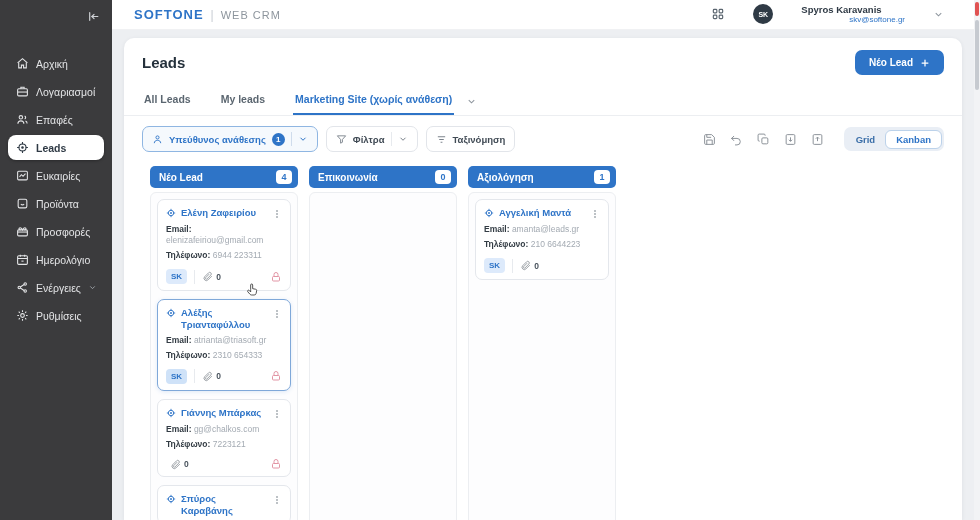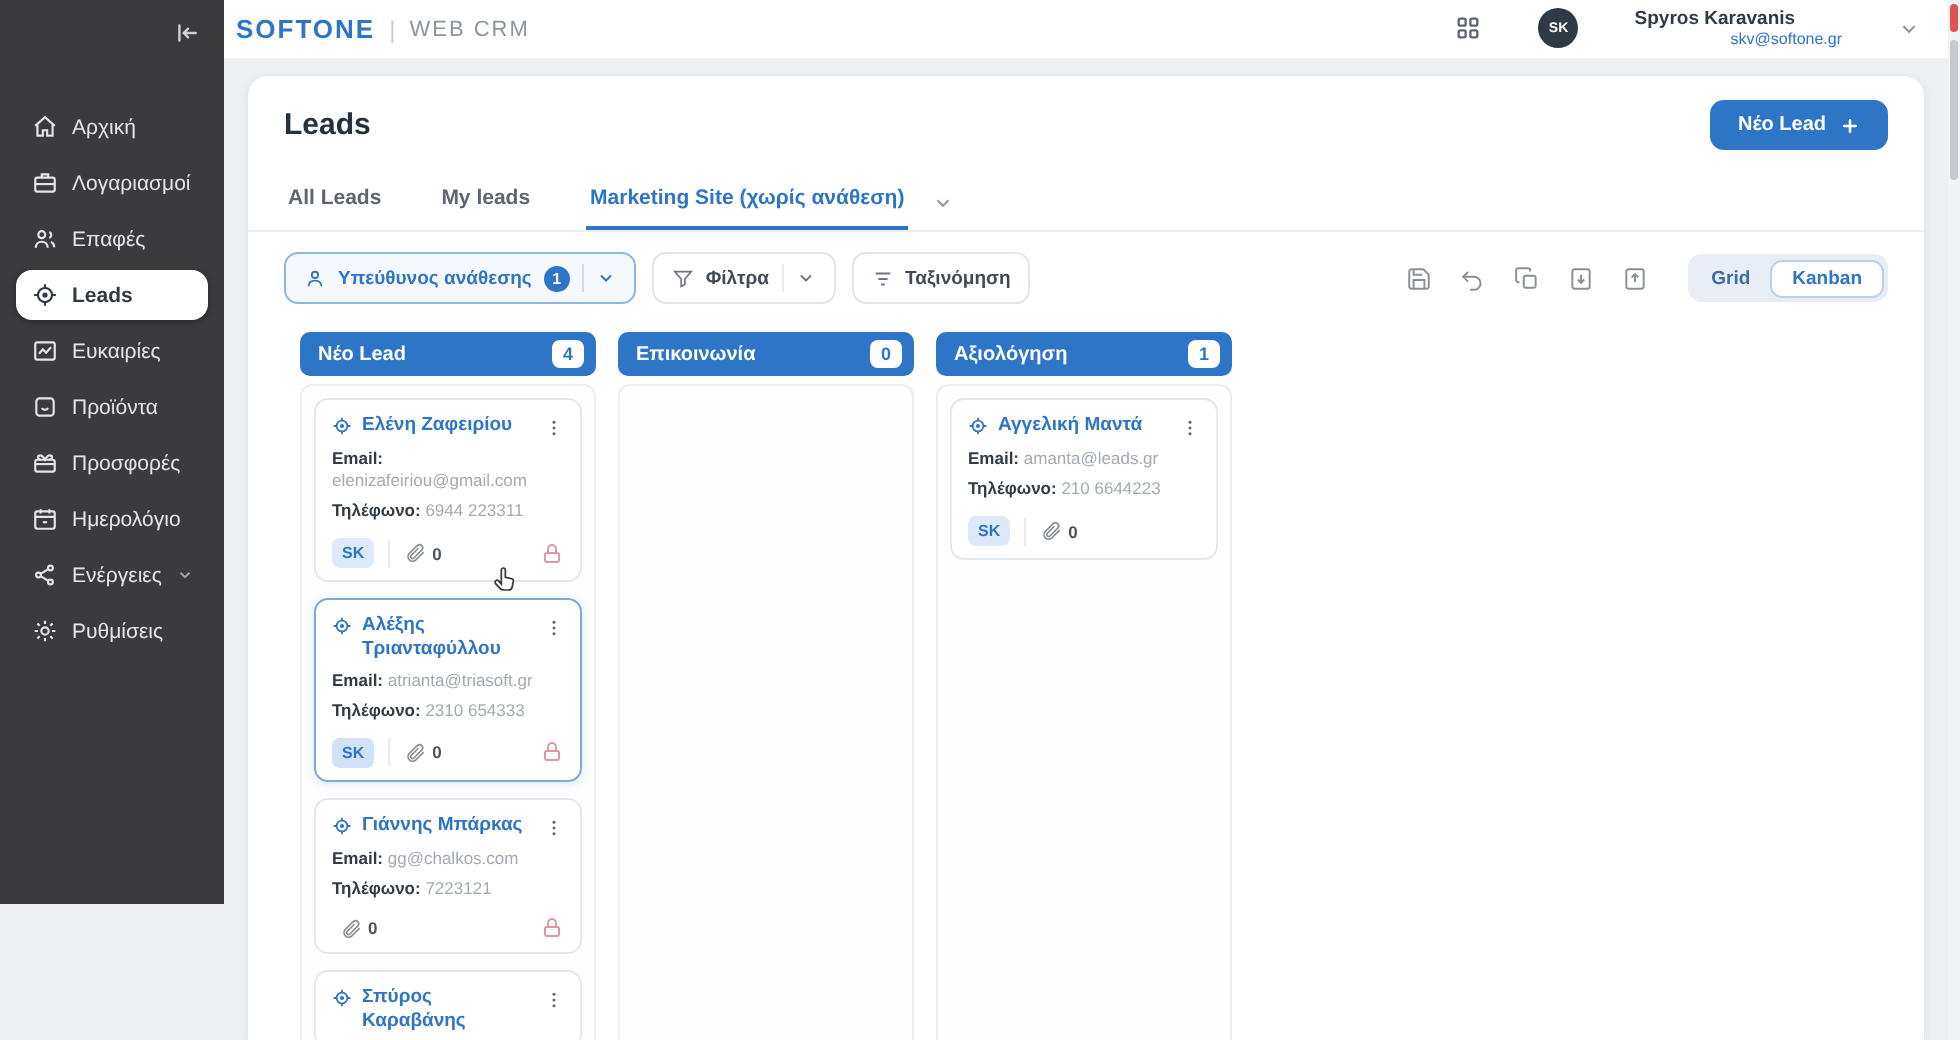--- a/index.html
+++ b/index.html
@@ -1,33 +1,33 @@
 <!DOCTYPE html>
 <html><head>
 <meta charset="utf-8">
 <style>
   * { margin:0; padding:0; box-sizing:border-box; }
   html,body { width:980px; height:520px; overflow:hidden; }
   body { font-family:"Liberation Sans", sans-serif; background:#edeff2; position:relative; }
   svg { display:block; }
 
   
-  .topbar { position:absolute; left:112px; top:0; width:868px; height:30px; background:#fff; display:flex; align-items:center; padding:0 6px; border-bottom:1px solid #f0f1f3; z-index:5; }
+  .topbar { position:absolute; left:112px; top:0; width:868px; height:30px; background:#fff; display:flex; align-items:center; padding:0 22px; border-bottom:1px solid #f0f1f3; z-index:5; }
   .brand { color:#2e74c7; font-weight:bold; font-size:13px; letter-spacing:1px; }
   .brand-sep { color:#c9ced4; margin:0 7px; font-size:12px; }
   .brand-suffix { color:#8d959d; font-size:11px; letter-spacing:1px; }
   .topbar-right { margin-left:auto; display:flex; align-items:center; gap:28px; padding-right:14px; }
   .apps-icon { color:#5b6670; cursor:pointer; }
   .avatar { width:20px; height:20px; border-radius:50%; background:#2f3a45; color:#fff; font-size:7px; font-weight:bold; display:flex; align-items:center; justify-content:center; }
   .user-name { font-size:9.5px; font-weight:bold; color:#2f3a45; line-height:1.2; }
   .user-email { font-size:8px; color:#2e74c7; line-height:1.2;margin-left:48px; }
   .chev { color:#8d959d; }
 
   
-  .sidebar { position:absolute; left:0; top:0; width:112px; height:452px; background:#3b3b3d; z-index:6; }
+  .sidebar { position:absolute; left:0; top:0; width:112px; height:520px; background:#3b3b3d; z-index:6; }
   .collapse-btn { position:absolute; right:12px; top:10px; color:#cfd2d6; cursor:pointer; }
   .nav { position:absolute; top:48px; left:0; right:0; }
   .nav-item { display:flex; align-items:center; gap:7px; margin:3px 8px; padding:6px 8px; border-radius:8px; color:#e4e5e7; font-size:10.5px; cursor:pointer; }
   .nav-item .nicon { flex:0 0 auto; color:#e4e5e7; }
   .nav-item.active { background:#fff; color:#2f3a45; font-weight:bold; box-shadow:0 1px 3px rgba(0,0,0,.3); }
   .nav-item.active .nicon { color:#2f3a45; }
   .nav-chev { margin-left:auto; color:#9ea3a9; }
 
   
   .content { position:absolute; left:124px; top:38px; width:838px; height:482px; background:#fff; border-radius:10px 10px 0 0; box-shadow:0 1px 4px rgba(40,50,60,.08); }

